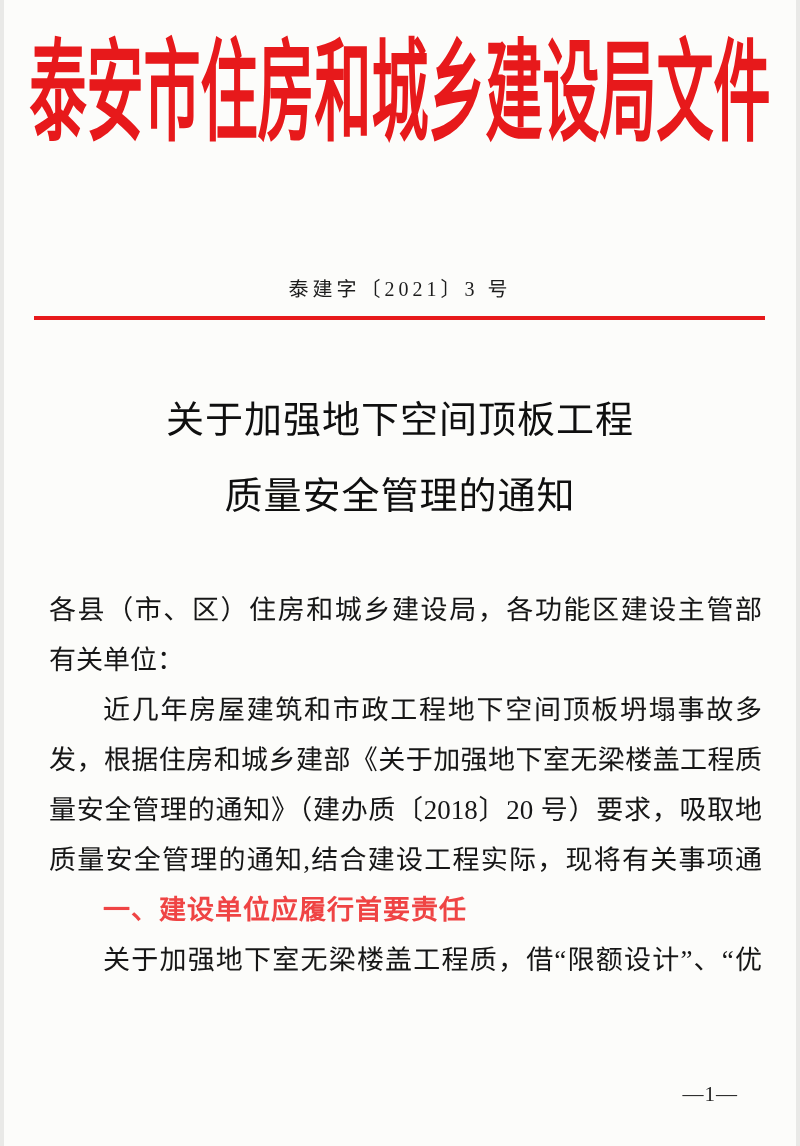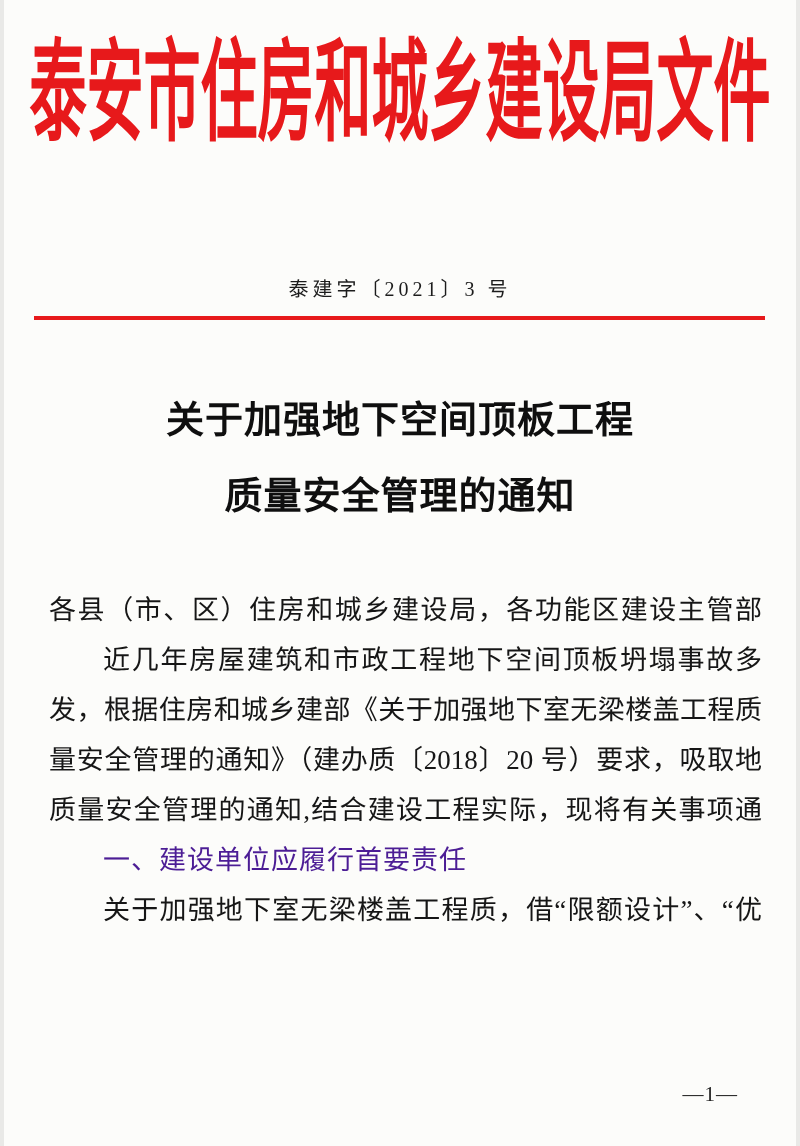--- a/index.html
+++ b/index.html
@@ -45,21 +45,21 @@
     top:316px;left:30px;right:31px;
     height:4px;
     background:var(--red);
   }
   
   .title{
     position:absolute;
     top:382px;left:0;right:0;
     text-align:center;
     font-size:38px;
-    font-weight:bold;
+    font-weight:normal;
     line-height:76px;
     letter-spacing:1px;
     color:#0f0f0f;
   }
   
   .body{
     position:absolute;
     top:585px;left:45px;width:713px;
     font-size:27px;
     color:#161616;
@@ -69,23 +69,23 @@
     line-height:50px;
     overflow:hidden;
   }
   .fill{
     text-align:justify;
     text-align-last:justify;
   }
   .indent{ text-indent:2em; }
   .heading{
     font-family:"Liberation Sans", sans-serif;
-    font-weight:normal;
+    font-weight:bold;
     letter-spacing:1px;
-    color:#4c1d95;
+    color:#ef4444;
   }
   .page-number{
     position:absolute;
     top:1082px;right:58px;
     font-size:21px;
     letter-spacing:1px;
     color:#222222;
   }
 </style>
 </head>
@@ -99,20 +99,21 @@
 
   <div class="red-line"></div>
 
   <div class="title">
     <div>关于加强地下空间顶板工程</div>
     <div>质量安全管理的通知</div>
   </div>
 
   <div class="body">
     <div class="line fill">各县（市、区）住房和城乡建设局，各功能区建设主管部门，</div>
+    <div class="line">有关单位：</div>
     <div class="line fill indent">近几年房屋建筑和市政工程地下空间顶板坍塌事故多</div>
     <div class="line fill">发，根据住房和城乡建部《关于加强地下室无梁楼盖工程质</div>
     <div class="line fill">量安全管理的通知》（建办质〔2018〕20 号）要求，吸取地</div>
     <div class="line fill">质量安全管理的通知,结合建设工程实际，现将有关事项通</div>
     <div class="line heading indent">一、建设单位应履行首要责任</div>
     <div class="line fill indent">关于加强地下室无梁楼盖工程质，借“限额设计”、“优</div>
   </div>
 
   <div class="page-number">—1—</div>
 

